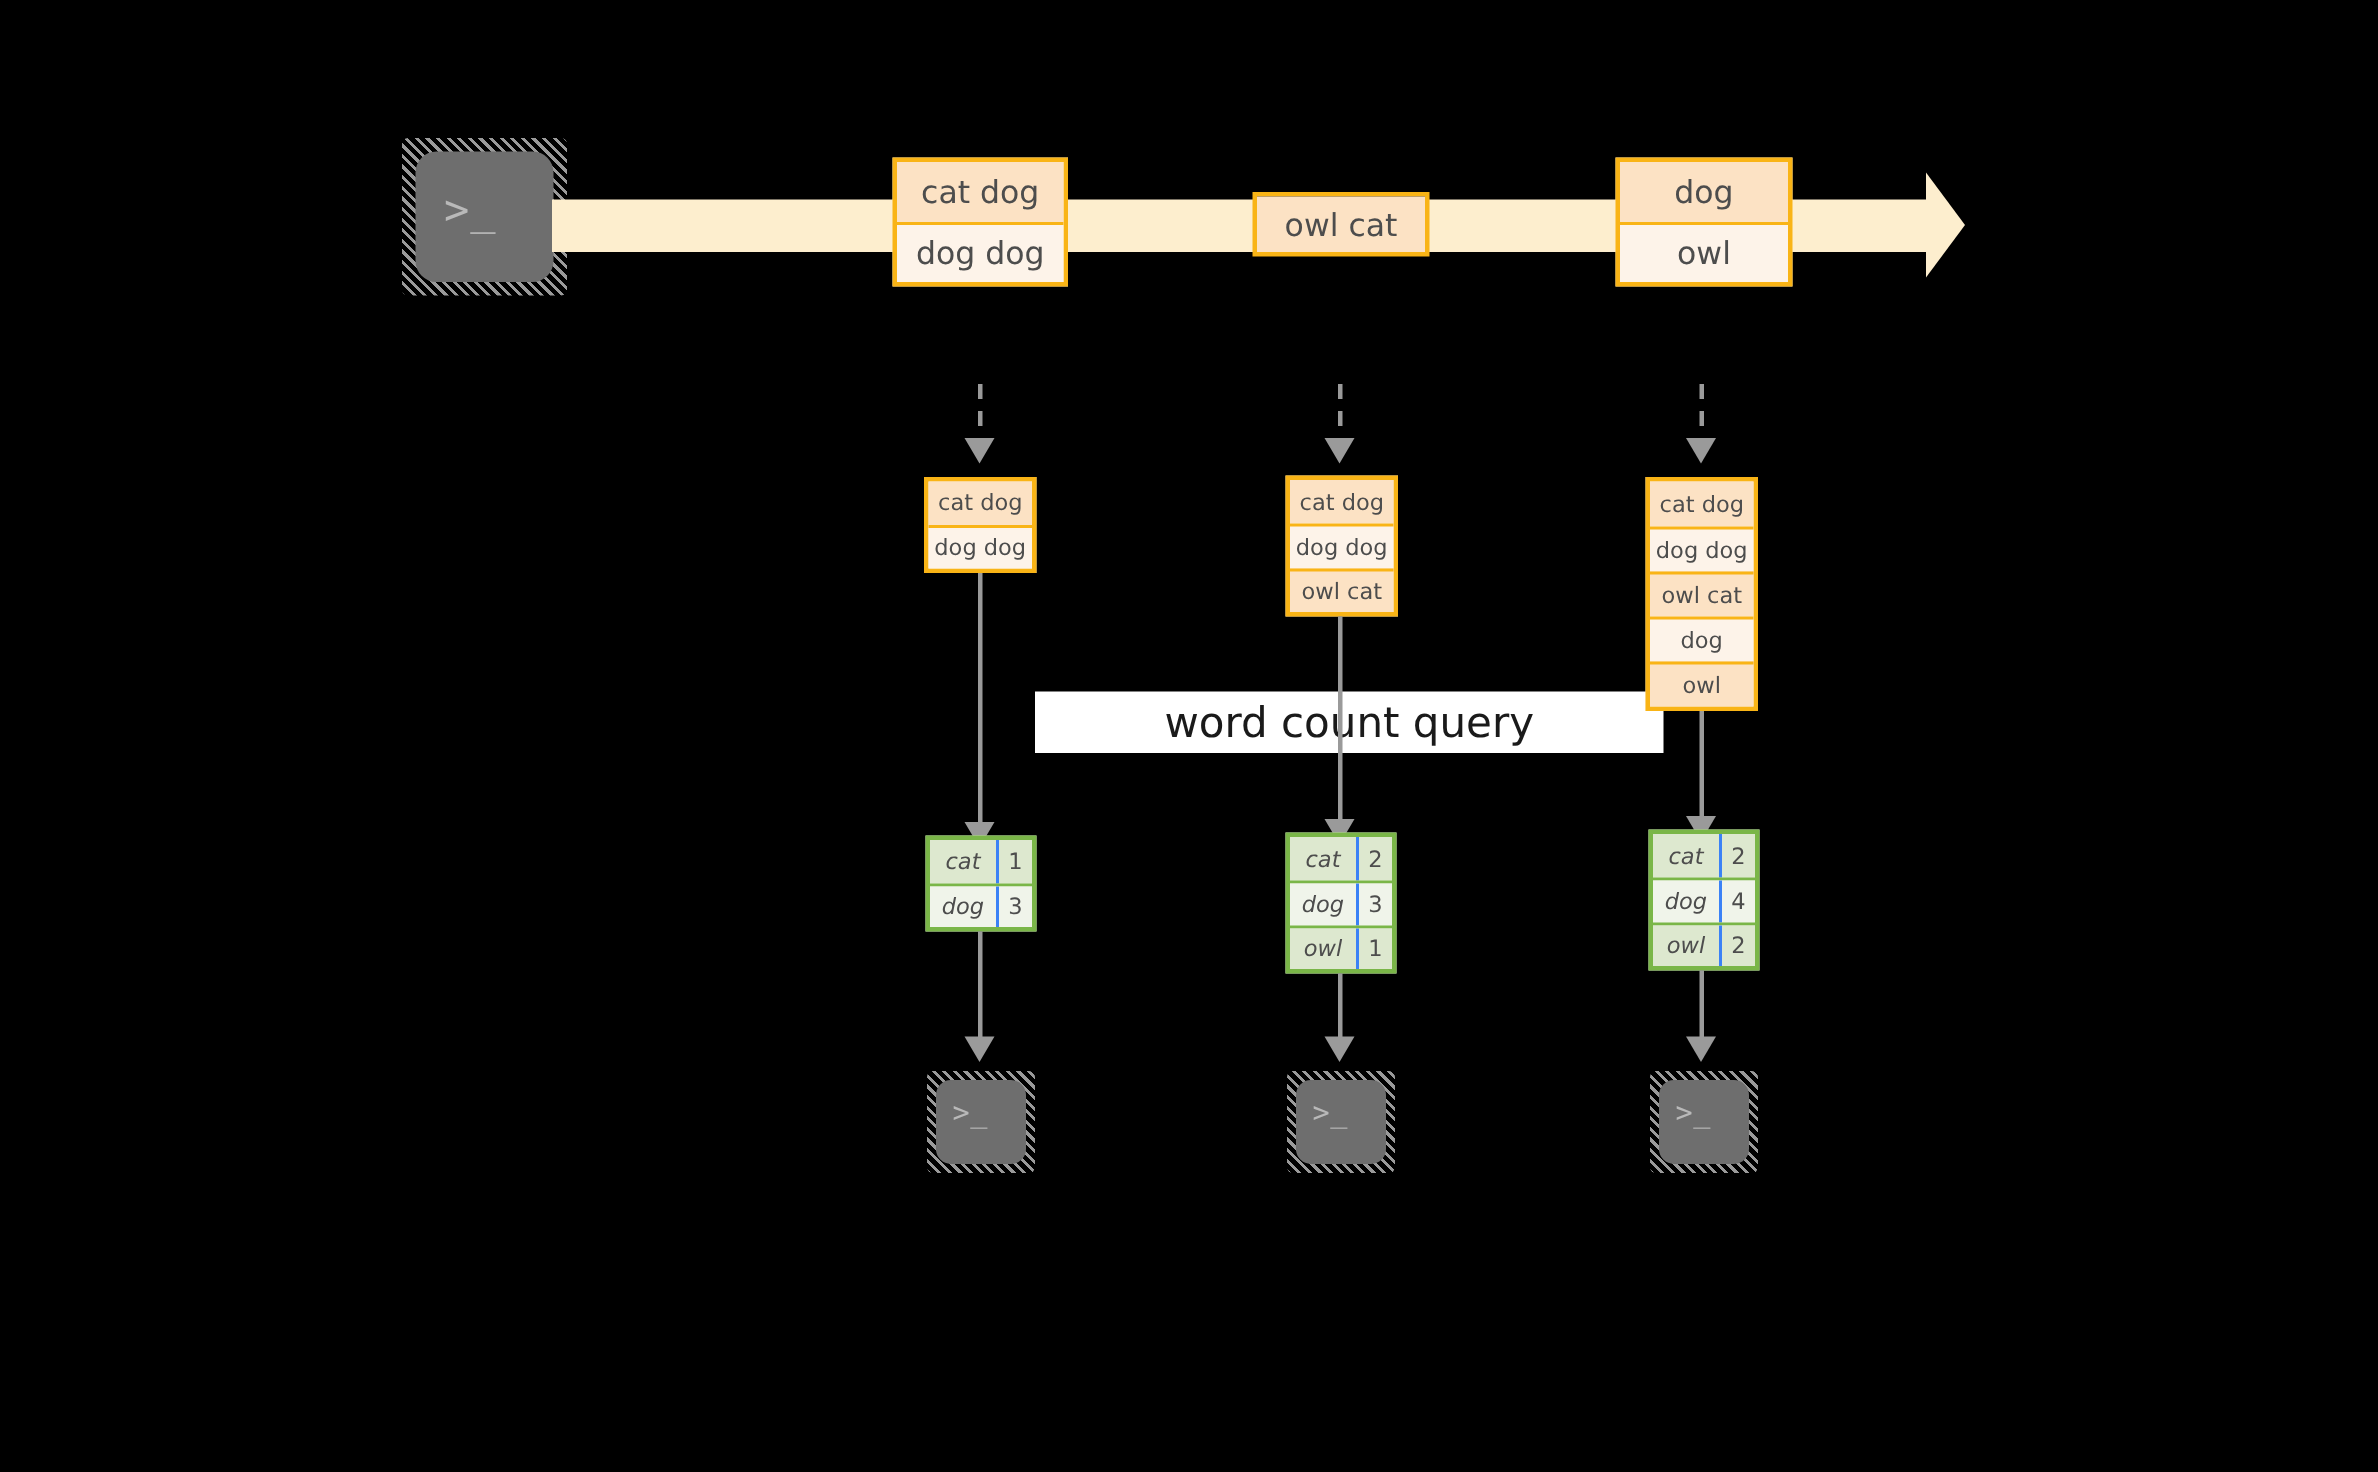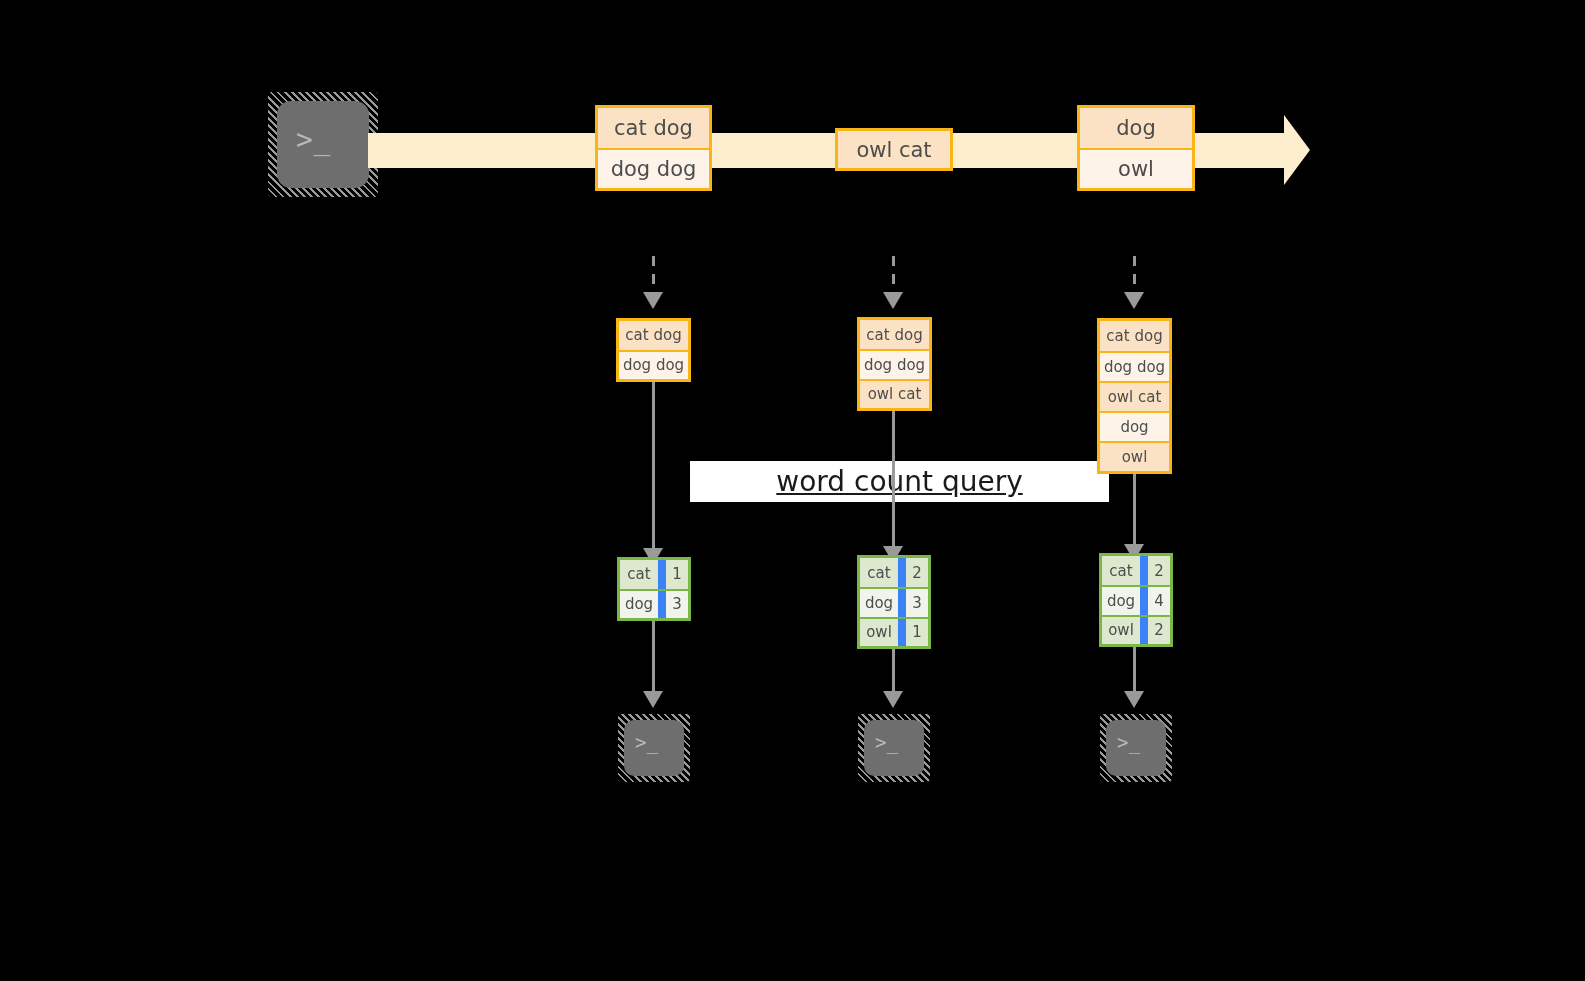--- a/index.html
+++ b/index.html
@@ -98,21 +98,21 @@
     border-top: 2px solid #7ab648;
   }
   .gbox .gcell {
     box-sizing: border-box;
     display: flex;
     align-items: center;
     justify-content: center;
     color: #4d4d4d;
     white-space: nowrap;
   }
-  .gbox .gcell.key { border-right: 8px solid #3b82f6; }
+  .gbox .gcell.key { border-right: 2px solid #3b82f6; font-style: italic; }
   .gshade-a { background: #dde8cf; }
   .gshade-b { background: #f0f4ea; }
 
   
   .vline {
     position: absolute;
     background: #9a9a9a;
     width: 3px;
   }
   .vline.dashed {
@@ -164,21 +164,21 @@
   <div class="obox" style="left:835px; top:128px; width:118px; height:43px;">
     <div class="row shade-a" style="height:37px; font-size:21px;">owl cat</div>
   </div>
 
   <div class="obox" style="left:1077px; top:105px; width:118px; height:86px;">
     <div class="row shade-a" style="height:41px; font-size:21px;">dog</div>
     <div class="row shade-b" style="height:41px; font-size:21px;">owl</div>
   </div>
 
   <div class="label-band" style="left:690px; top:461px; width:419px; height:41px;">
-    <span style="font-size:28px;text-decoration:underline;">word count query</span>
+    <span style="font-size:28px;">word count query</span>
   </div>
 
   <div class="vline dashed" style="left:652px; top:256px; height:38px;"></div>
   <div class="vhead" style="left:643px; top:292px; border-width:17px 10px 0 10px;"></div>
 
   <div class="obox" style="left:616px; top:318px; width:75px; height:64px;">
     <div class="row shade-a" style="height:30px; font-size:15px;">cat dog</div>
     <div class="row shade-b" style="height:30px; font-size:15px;">dog dog</div>
   </div>
 

